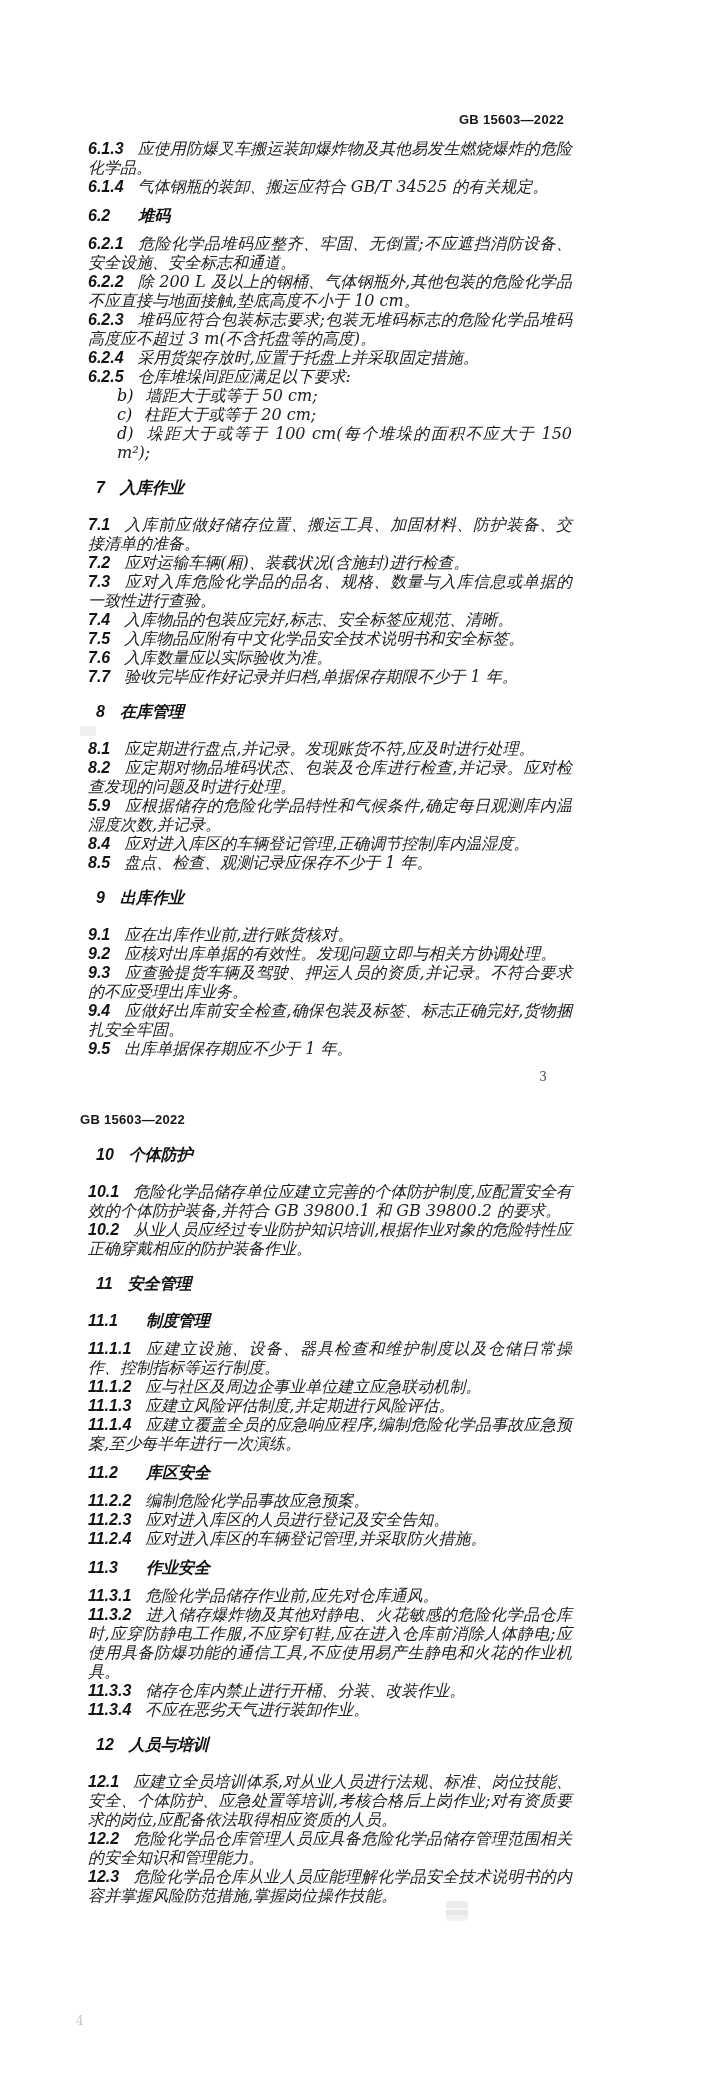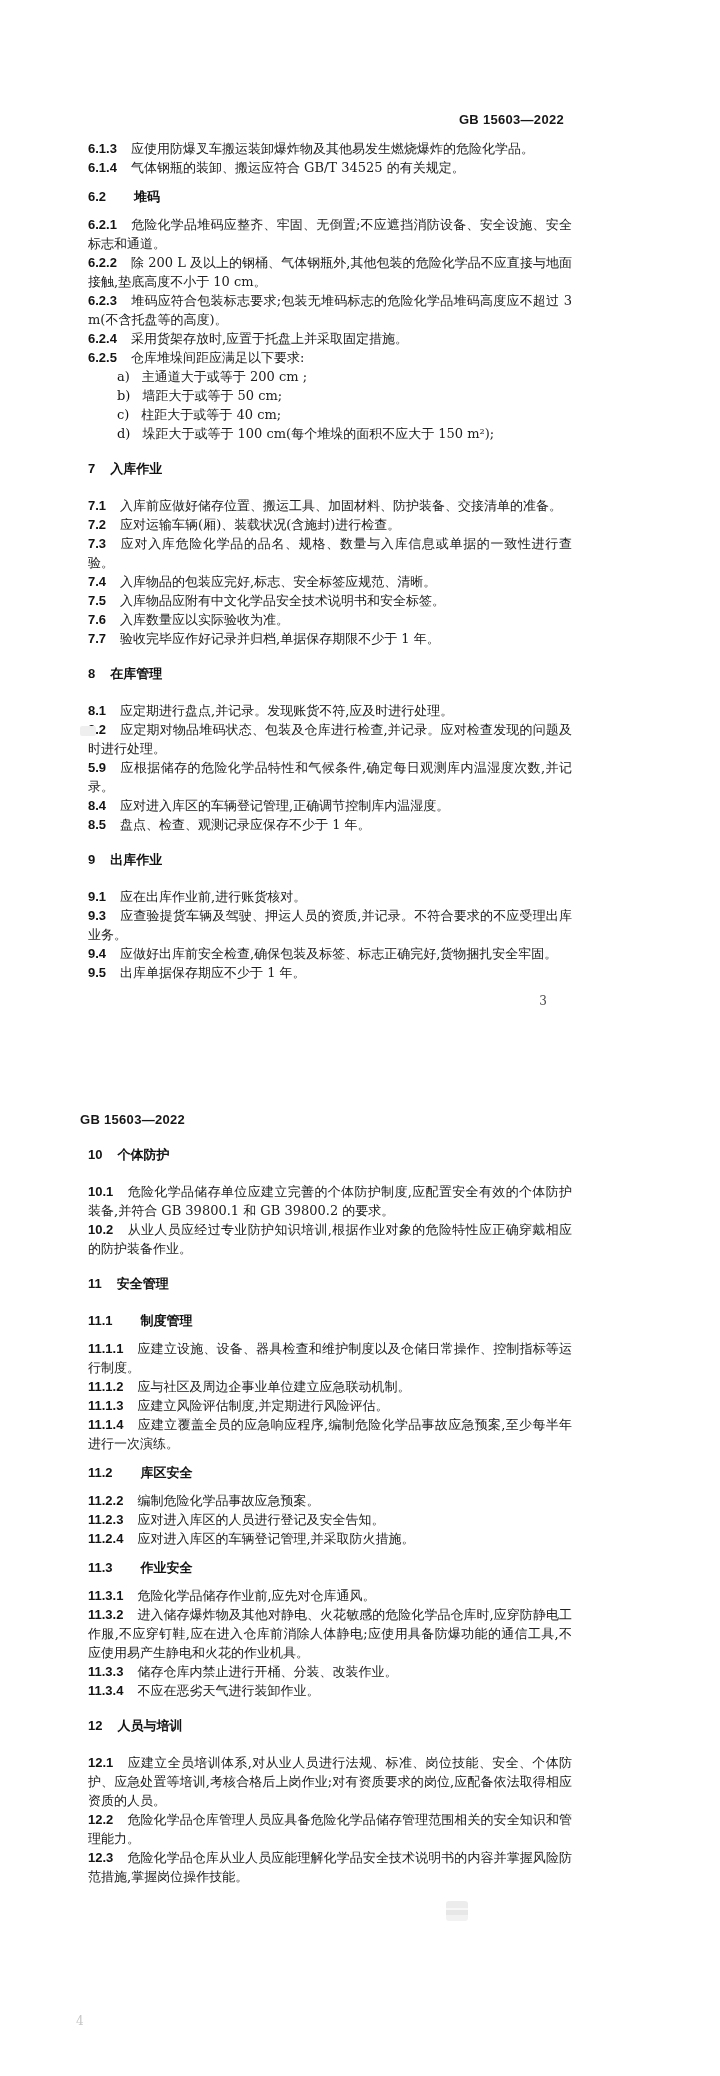--- a/index.html
+++ b/index.html
@@ -13,24 +13,24 @@
   .page{position:relative;box-sizing:border-box;height:1038px;padding-left:88px;padding-right:148px;}
   .page-3{padding-top:110px;}
   .page-4{padding-top:72px;}
   .page-header{
     font-family:"Liberation Sans",sans-serif;
     font-weight:bold;font-size:13px;line-height:19px;
     color:#161616;margin-bottom:10px;letter-spacing:.3px;
   }
   .page-header.align-right{text-align:right;padding-right:8px;}
   .page-header.align-left{text-align:left;margin-left:-8px;}
-  .blk{font-size:13px;line-height:19px;text-align:justify;color:#212121;}
+  .blk{font-size:16px;line-height:19px;text-align:justify;color:#212121;font-style:italic;}
   .blk .num{font-family:"Liberation Sans",sans-serif;font-weight:bold;color:#141414;margin-right:14px;white-space:nowrap;}
   .blk.h1,.blk.h2{font-family:"Liberation Sans",sans-serif;font-weight:bold;color:#111;text-align:left;}
-  .blk.h1{margin:16px 0 18px;}
+  .blk.h1{margin:16px 8px 18px;}
   .blk.h2{margin:10px 0 9px;}
   .blk.h1 .num{margin-right:15px;}
   .blk.h2 .num{margin-right:28px;}
   .blk.li{padding-left:29px;}
   .blk.li .num{font-weight:normal;font-family:"DejaVu Serif",serif;margin-right:12px;}
   .page-number{font-size:12px;line-height:19px;color:#4a4a4a;}
   .page-number.pos-right{text-align:right;padding-right:25px;margin-top:10px;}
   .page-number.pos-left-faint{
     position:absolute;left:76px;top:974px;
     color:#c6c6c6;
@@ -53,40 +53,40 @@
     <div class="page-header align-right">GB 15603—2022</div>
     <div class="page-body">
         <div class="blk c"><span class="num">6.1.3</span><span class="txt">应使用防爆叉车搬运装卸爆炸物及其他易发生燃烧爆炸的危险化学品。</span></div>
         <div class="blk c"><span class="num">6.1.4</span><span class="txt">气体钢瓶的装卸、搬运应符合 GB/T 34525 的有关规定。</span></div>
         <div class="blk h2"><span class="num">6.2</span><span class="txt">堆码</span></div>
         <div class="blk c"><span class="num">6.2.1</span><span class="txt">危险化学品堆码应整齐、牢固、无倒置;不应遮挡消防设备、安全设施、安全标志和通道。</span></div>
         <div class="blk c"><span class="num">6.2.2</span><span class="txt">除 200 L 及以上的钢桶、气体钢瓶外,其他包装的危险化学品不应直接与地面接触,垫底高度不小于 10 cm。</span></div>
         <div class="blk c"><span class="num">6.2.3</span><span class="txt">堆码应符合包装标志要求;包装无堆码标志的危险化学品堆码高度应不超过 3 m(不含托盘等的高度)。</span></div>
         <div class="blk c"><span class="num">6.2.4</span><span class="txt">采用货架存放时,应置于托盘上并采取固定措施。</span></div>
         <div class="blk c"><span class="num">6.2.5</span><span class="txt">仓库堆垛间距应满足以下要求:</span></div>
-        <div class="blk li"><span class="num">a)</span><span class="txt">主通道大于或等于 200 cm ;</span></div>
         <div class="blk li"><span class="num">b)</span><span class="txt">墙距大于或等于 50 cm;</span></div>
-        <div class="blk li"><span class="num">c)</span><span class="txt">柱距大于或等于 40 cm;</span></div>
+        <div class="blk li"><span class="num">c)</span><span class="txt">柱距大于或等于 20 cm;</span></div>
         <div class="blk li"><span class="num">d)</span><span class="txt">垛距大于或等于 100 cm(每个堆垛的面积不应大于 150 m²);</span></div>
         <div class="blk h1"><span class="num">7</span><span class="txt">入库作业</span></div>
         <div class="blk c"><span class="num">7.1</span><span class="txt">入库前应做好储存位置、搬运工具、加固材料、防护装备、交接清单的准备。</span></div>
         <div class="blk c"><span class="num">7.2</span><span class="txt">应对运输车辆(厢)、装载状况(含施封)进行检查。</span></div>
         <div class="blk c"><span class="num">7.3</span><span class="txt">应对入库危险化学品的品名、规格、数量与入库信息或单据的一致性进行查验。</span></div>
         <div class="blk c"><span class="num">7.4</span><span class="txt">入库物品的包装应完好,标志、安全标签应规范、清晰。</span></div>
         <div class="blk c"><span class="num">7.5</span><span class="txt">入库物品应附有中文化学品安全技术说明书和安全标签。</span></div>
         <div class="blk c"><span class="num">7.6</span><span class="txt">入库数量应以实际验收为准。</span></div>
         <div class="blk c"><span class="num">7.7</span><span class="txt">验收完毕应作好记录并归档,单据保存期限不少于 1 年。</span></div>
         <div class="blk h1"><span class="num">8</span><span class="txt">在库管理</span></div>
         <div class="blk c"><span class="num">8.1</span><span class="txt">应定期进行盘点,并记录。发现账货不符,应及时进行处理。</span></div>
         <div class="blk c"><span class="num">8.2</span><span class="txt">应定期对物品堆码状态、包装及仓库进行检查,并记录。应对检查发现的问题及时进行处理。</span></div>
         <div class="blk c"><span class="num">5.9</span><span class="txt">应根据储存的危险化学品特性和气候条件,确定每日观测库内温湿度次数,并记录。</span></div>
         <div class="blk c"><span class="num">8.4</span><span class="txt">应对进入库区的车辆登记管理,正确调节控制库内温湿度。</span></div>
         <div class="blk c"><span class="num">8.5</span><span class="txt">盘点、检查、观测记录应保存不少于 1 年。</span></div>
         <div class="blk h1"><span class="num">9</span><span class="txt">出库作业</span></div>
         <div class="blk c"><span class="num">9.1</span><span class="txt">应在出库作业前,进行账货核对。</span></div>
+        <div class="blk c"><span class="num">9.2</span><span class="txt">应核对出库单据的有效性。发现问题立即与相关方协调处理。</span></div>
         <div class="blk c"><span class="num">9.3</span><span class="txt">应查验提货车辆及驾驶、押运人员的资质,并记录。不符合要求的不应受理出库业务。</span></div>
         <div class="blk c"><span class="num">9.4</span><span class="txt">应做好出库前安全检查,确保包装及标签、标志正确完好,货物捆扎安全牢固。</span></div>
         <div class="blk c"><span class="num">9.5</span><span class="txt">出库单据保存期应不少于 1 年。</span></div>
       </div>
     <div class="page-number pos-right">3</div>
     <div class="smudge smudge-a"></div>
   </section>
 
   <section class="page page-4">
     <div class="page-header align-left">GB 15603—2022</div>

